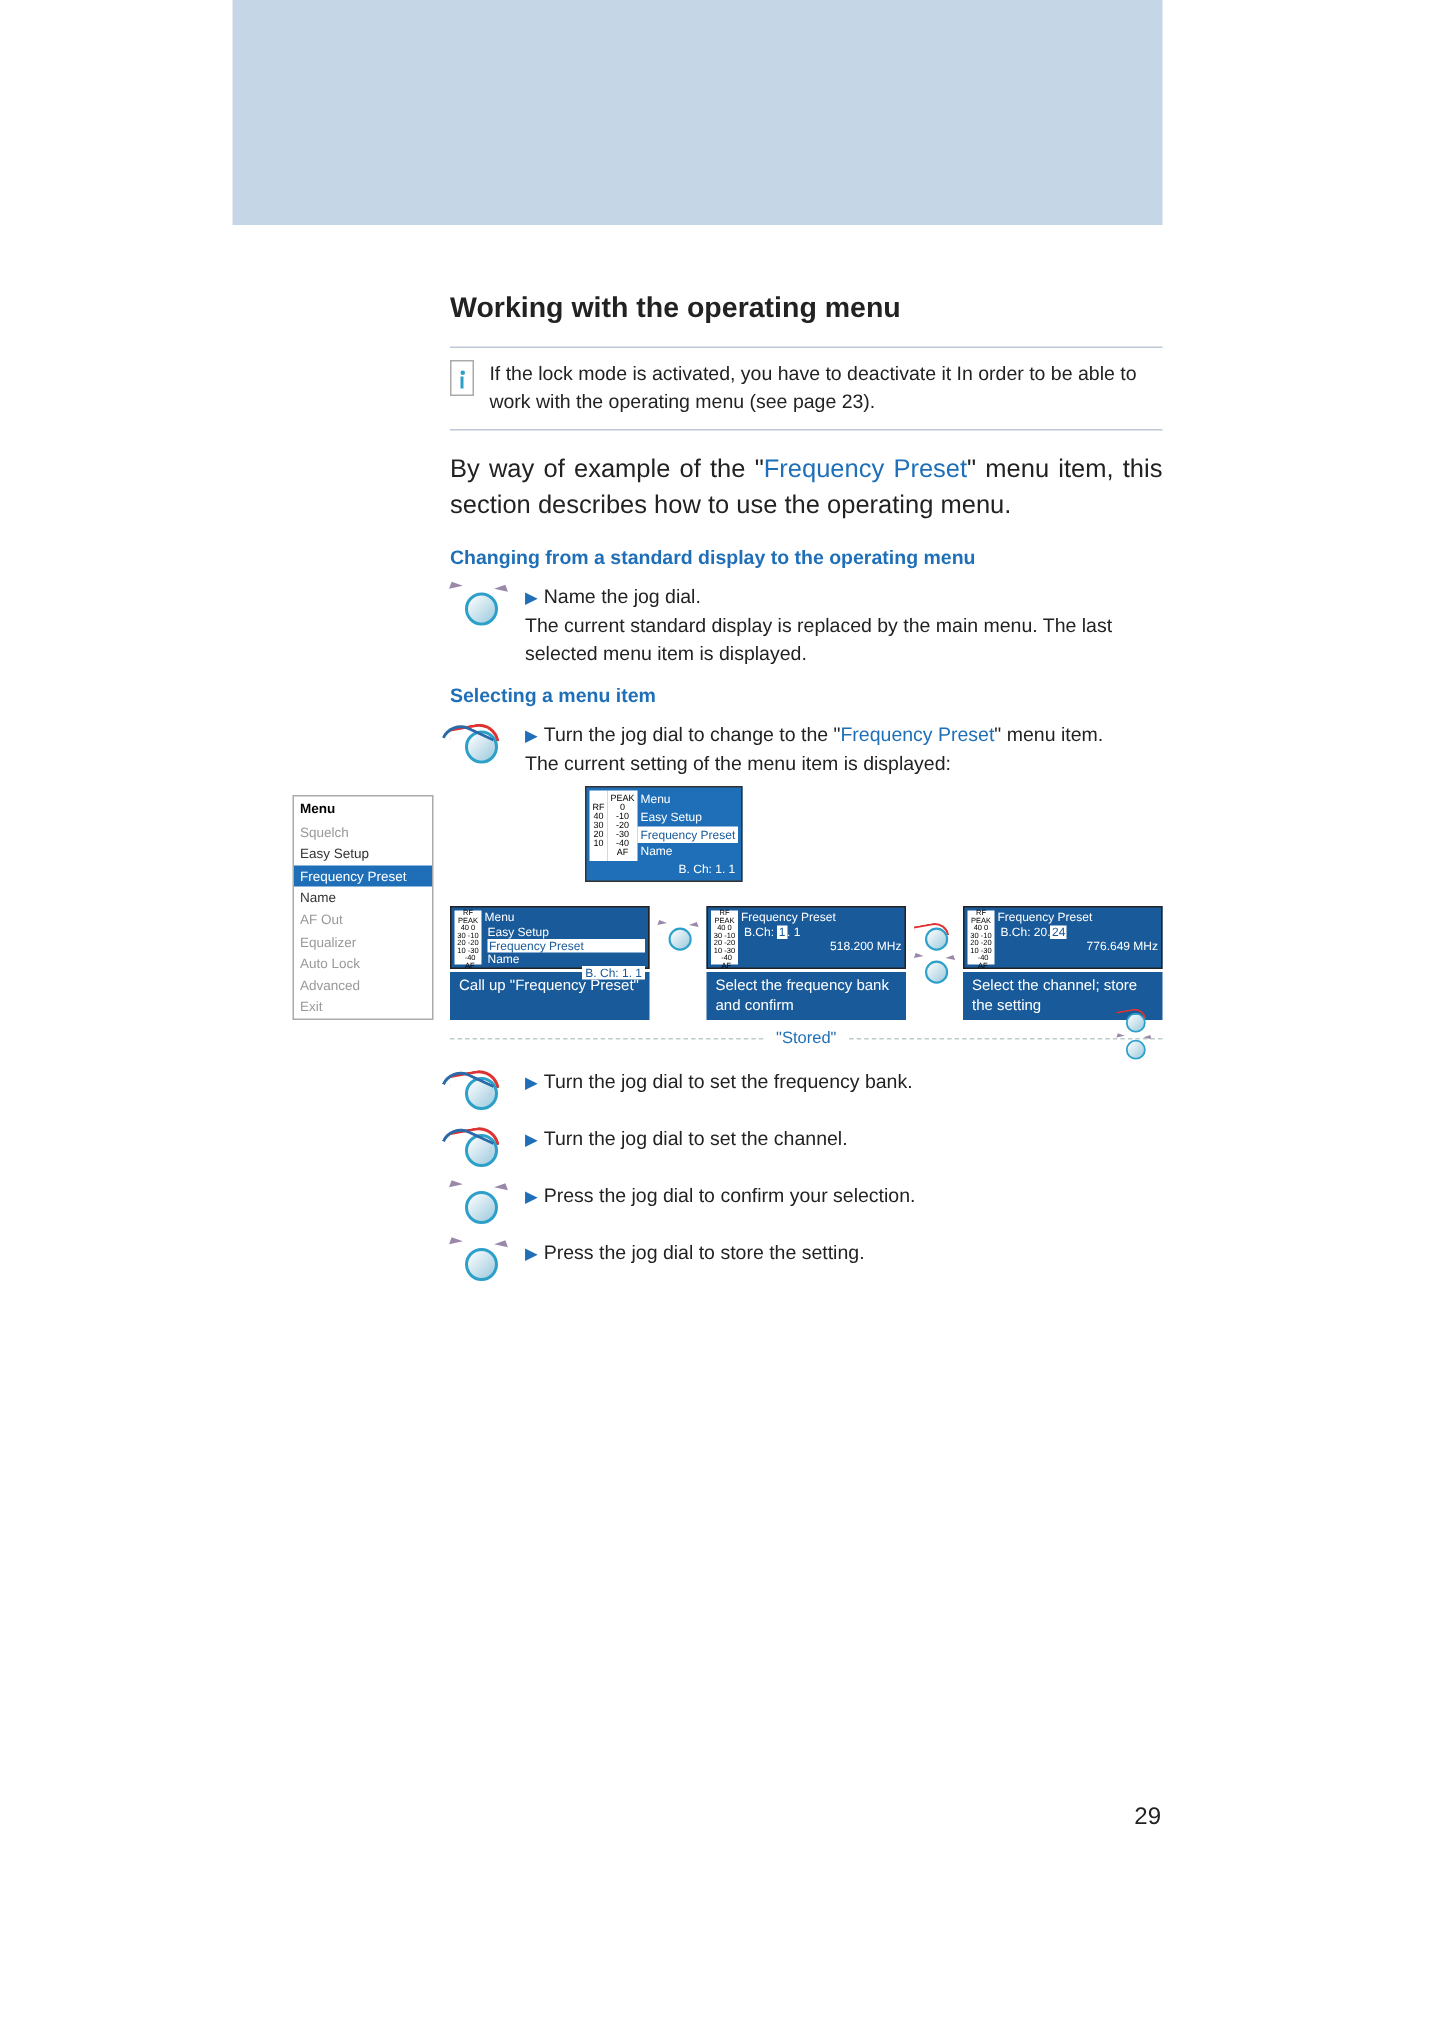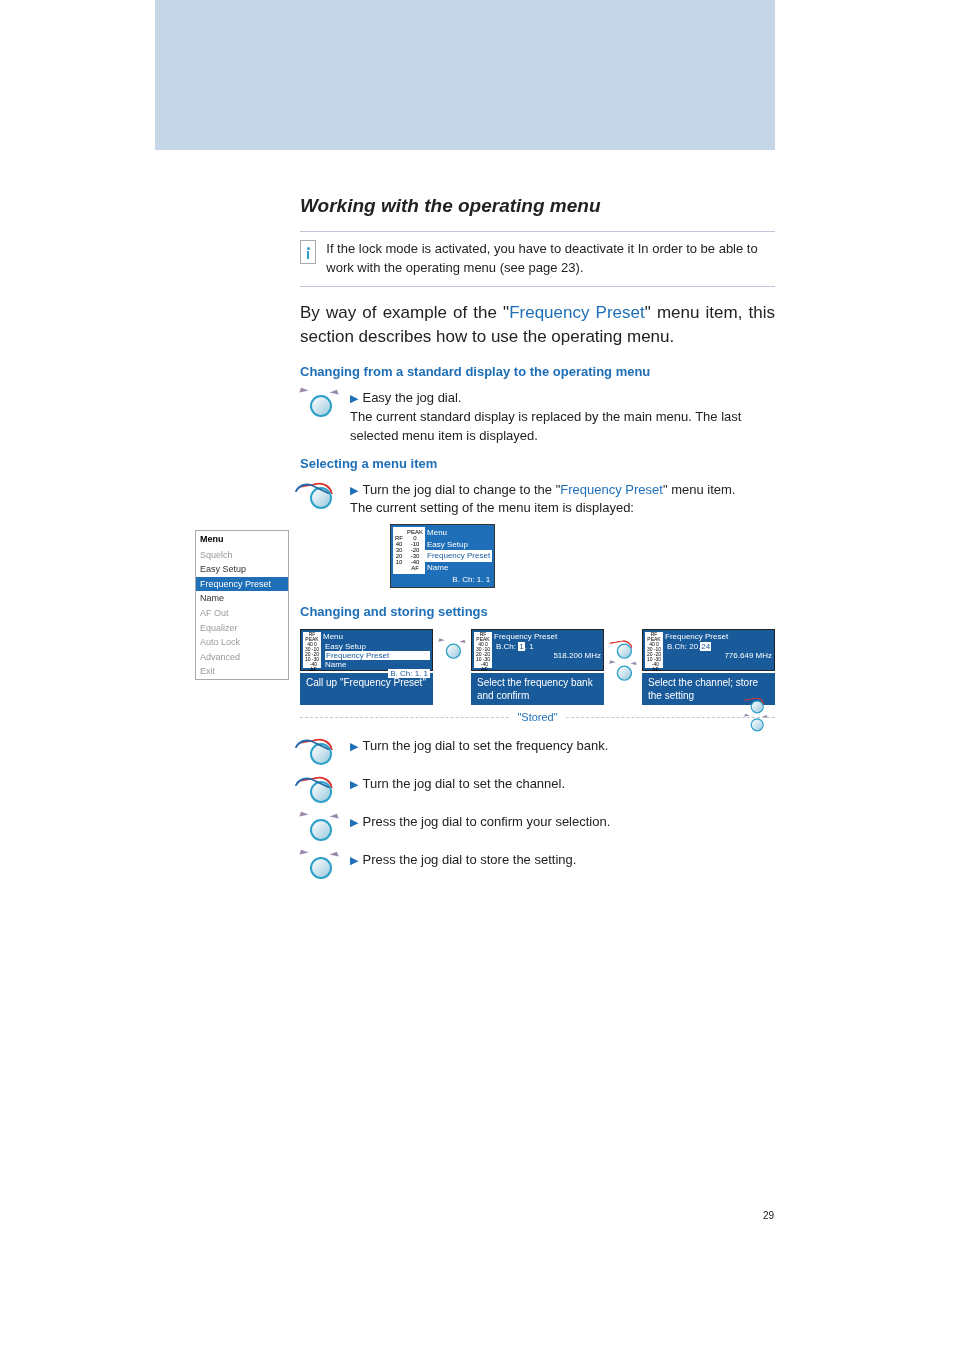--- a/index.html
+++ b/index.html
@@ -46,21 +46,20 @@
   .running-head {
     font-size: 12px;
     color: #333;
     text-align: right;
     margin-bottom: 30px;
   }
   h2.section {
     font-size: 19px;
     font-weight: 700;
     margin: 0 0 14px 0;
-    font-style: italic;
   }
   .info-row { display:flex; gap:10px; align-items:flex-start; border-top:1px solid #bfc8d6; border-bottom:1px solid #bfc8d6; padding:8px 0; margin-bottom:14px;}
   .info-icon { width:22px; height:22px; border:1px solid #aaa; display:flex; align-items:center; justify-content:center; }
   .info-icon .dot{ width:3px;height:3px;background:#2ca0c8;border-radius:50%; position:relative; top:-4px;}
   .info-icon .bar{ position:absolute; width:2px; height:8px; background:#2ca0c8; margin-top:6px;}
   .info-icon { position:relative; }
   p.body { font-size:17px; line-height:1.45; margin:0 0 14px 0; text-align:justify;}
   .subhead { color:#1e6fb7; font-size:13px; font-weight:700; margin:6px 0 10px 0;}
   .step { display:flex; gap:12px; align-items:flex-start; margin:2px 0 10px 0;}
   .dial-icon { position:relative; width:38px; height:28px; flex-shrink:0;}
@@ -85,21 +84,21 @@
   .flow-lcd .body{position:absolute;left:24px;top:12px;right:2px;font-size:8px;}
   .flow-lcd .sel{background:#fff;color:#185a9a;padding:0 1px;}
   .flow-lcd .line{display:block;}
   .flow-cap { background:#185a9a; color:#fff; font-size:10px; padding:4px 6px; height:32px; box-sizing:border-box; line-height:1.25; margin-top:2px;}
   .flow-arrow { width:26px; display:flex; flex-direction:column; align-items:center; justify-content:flex-start; margin-top:6px;}
   .flow-arrow .di { transform:scale(0.7);}
   .stored-row { text-align:center; font-size:11px; color:#1e6fb7; margin:4px 0 14px 0; position:relative;}
   .stored-row .lines{position:absolute;left:0;right:0;top:6px;border-top:1px dashed #bcc;}
   .stored-row .lbl{position:relative;background:#fff;padding:0 8px;}
   .stored-row .end-dial{position:absolute;right:0;top:-20px;}
-  .page-num { position:absolute; right:180px; bottom:130px; font-size:10px;}
+  .page-num { position:absolute; right:180px; bottom:130px; font-size:16px;}
 </style>
 </head>
 <body>
 
 <div class="page">
   <div class="top-blue"></div>
 
   <div class="sidebar">
     <div class="title">Menu</div>
     <div class="item">Squelch</div>
@@ -129,21 +128,21 @@
     </p>
 
     <div class="subhead">Changing from a standard display to the operating menu</div>
     <div class="step">
       <div class="dial-icon">
         <span class="arrow-l"></span>
           <span class="knob"></span>
           <span class="arrow-r"></span>
       </div>
       <div class="step-body">
-        <span class="tri">▶</span><span>Easy the jog dial.</span><br>
+        <span class="tri">▶</span><span>Name the jog dial.</span><br>
         <span>The current standard display is replaced by the main menu. The last selected menu item is displayed.</span>
       </div>
     </div>
 
     <div class="subhead">Selecting a menu item</div>
     <div class="step">
       <div class="dial-icon turn">
         <span class="arc"></span>
           <span class="knob"></span>
           <span class="arc blue"></span>
@@ -170,21 +169,20 @@
                 </tr>
             <tr>
                   <td colspan="3" style="text-align:right">B. Ch:   1. 1</td>
                 </tr>
           </tbody>
             </table>
         </div>
       </div>
     </div>
 
-    <div class="subhead">Changing and storing settings</div>
 
     <div class="flow">
       <div class="flow-card">
         <div class="flow-lcd">
           <div class="meter">RF PEAK<br>40 0<br>30 -10<br>20 -20<br>10 -30<br>&nbsp; -40<br>&nbsp; AF</div>
           <div class="hdr">Menu</div>
           <div class="body">
             <span class="line">Easy Setup</span>
             <span class="line sel">Frequency Preset</span>
             <span class="line">Name</span>

